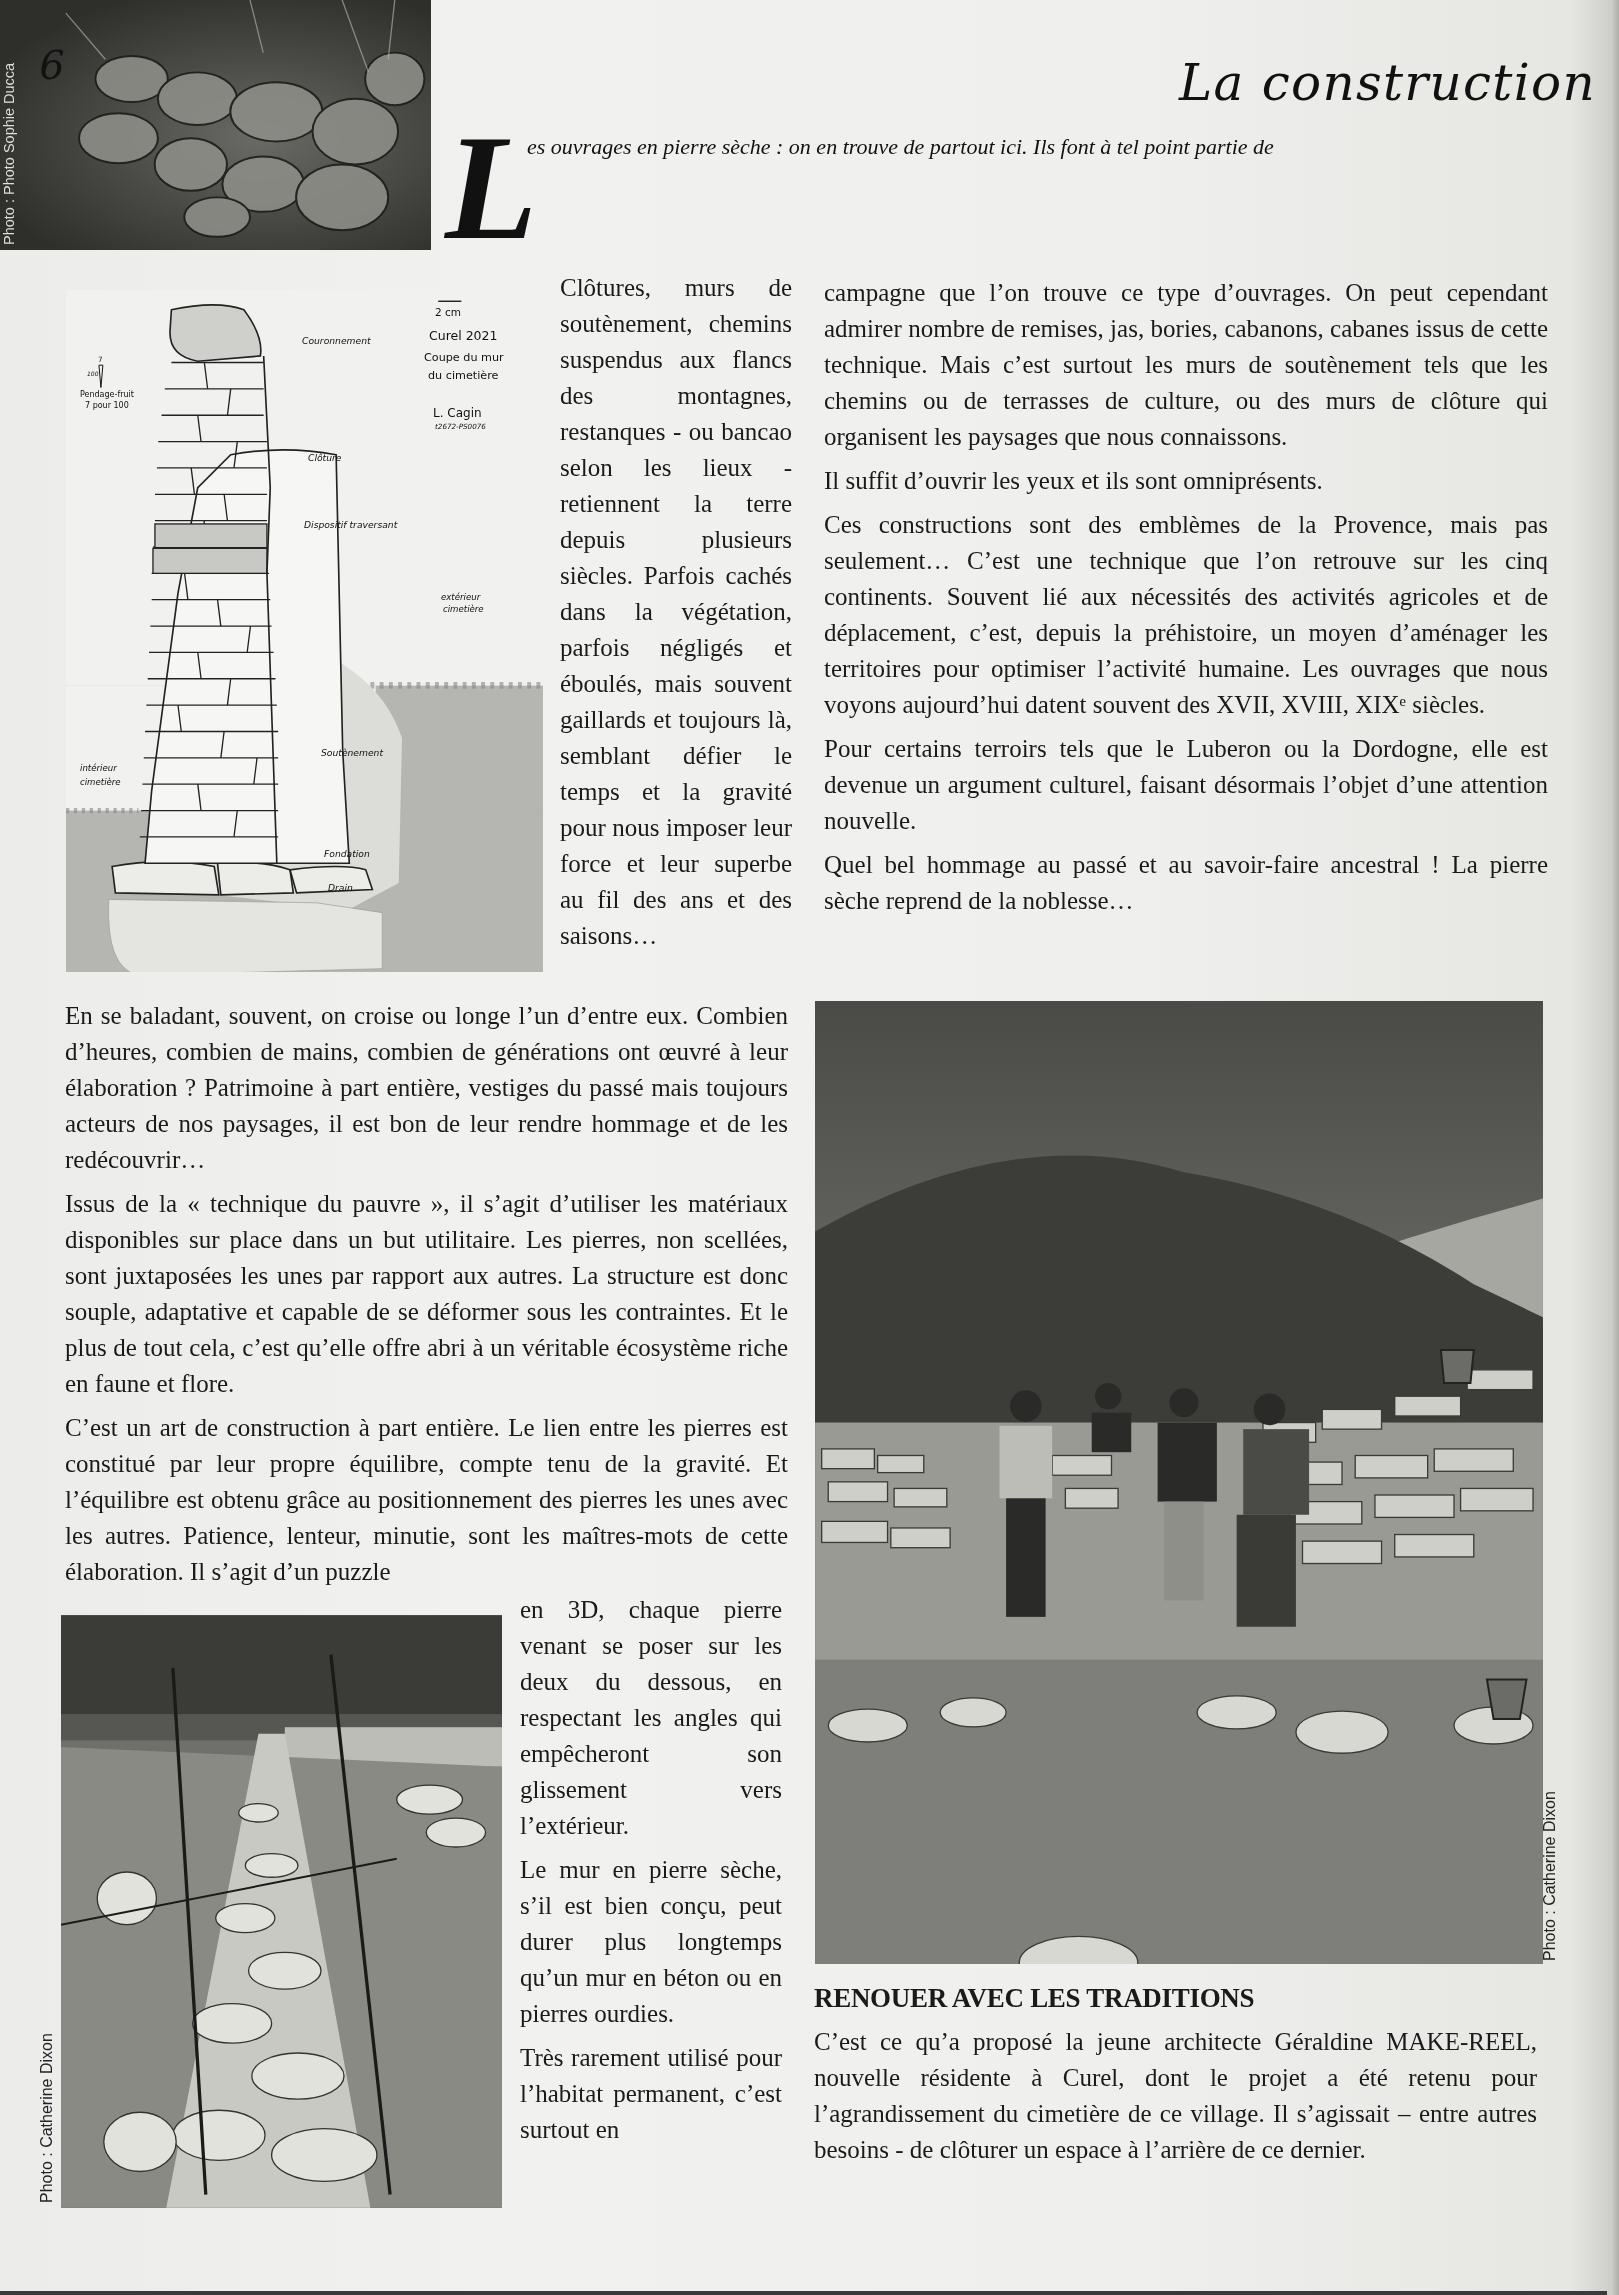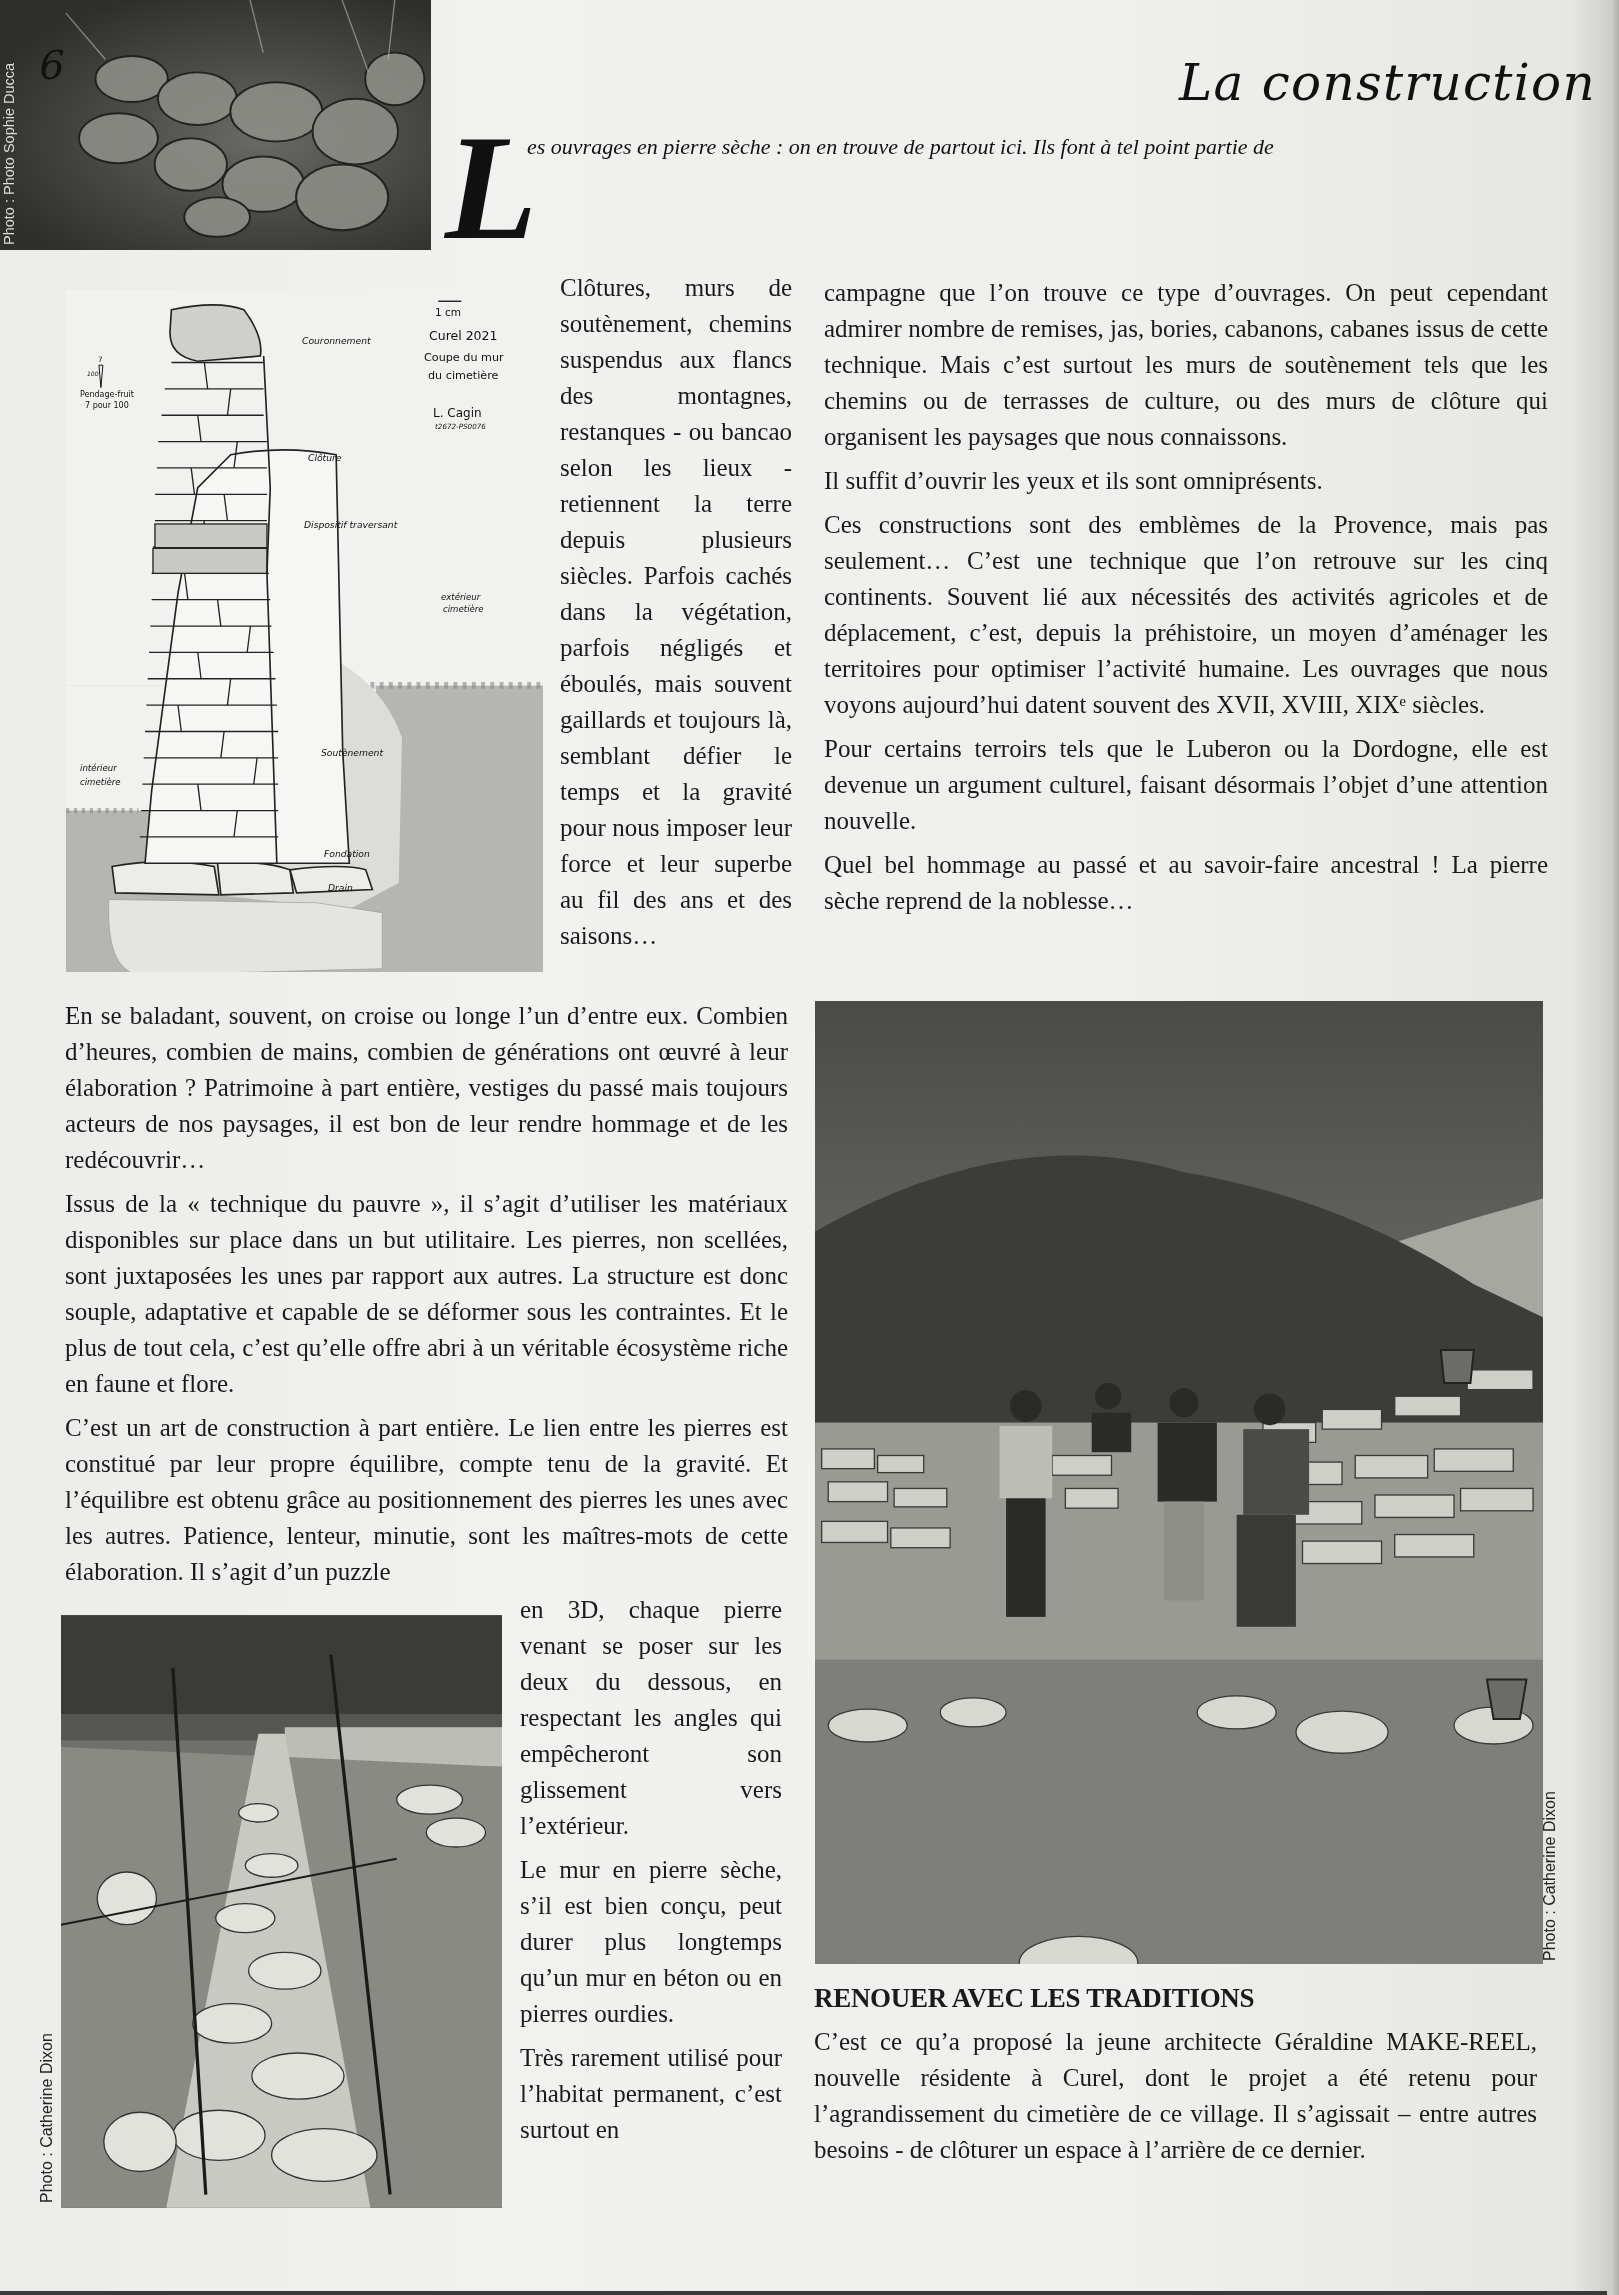--- a/index.html
+++ b/index.html
@@ -148,21 +148,21 @@
 
     <rect x="135" y="355" width="170" height="36" fill="#c8c8c5" stroke="#222" stroke-width="2"></rect>
     <rect x="132" y="392" width="173" height="38" fill="#c8c8c5" stroke="#222" stroke-width="2"></rect>
 
     <path d="M300 100 L310 300 L305 430 L320 870" fill="none" stroke="#222" stroke-width="2.5"></path>
 
     <line x1="565" y1="17" x2="600" y2="17" stroke="#111" stroke-width="2"></line>
 
     <path d="M50 114 L56 114 L53 148 Z" fill="none" stroke="#111" stroke-width="1.5"></path>
   </svg>
-  <div class="diagram-label" style="left:369px;top:16px;">1 cm</div>
+  <div class="diagram-label" style="left:369px;top:16px;">2 cm</div>
   <div class="diagram-label" style="left:363px;top:38px;font-size:12.5px;">Curel 2021</div>
   <div class="diagram-label" style="left:358px;top:61px;font-size:11.2px;text-align:right;">Coupe du mur</div>
   <div class="diagram-label" style="left:362px;top:79px;font-size:11.2px;">du cimetière</div>
   <div class="diagram-label" style="left:367px;top:116px;font-size:12px;">L. Cagin</div>
   <div class="diagram-label it" style="left:369px;top:132px;font-size:7.2px;">t2672-PS0076</div>
   <div class="diagram-label" style="left:32px;top:65px;font-size:7.2px;">7</div>
   <div class="diagram-label it" style="left:21px;top:80px;font-size:6px;">100</div>
   <div class="diagram-label" style="left:14px;top:100px;font-size:8px;">Pendage-fruit</div>
   <div class="diagram-label" style="left:19px;top:111px;font-size:8px;">7 pour 100</div>
   <div class="diagram-label it" style="left:236px;top:45px;font-size:9.2px;">Couronnement</div>

